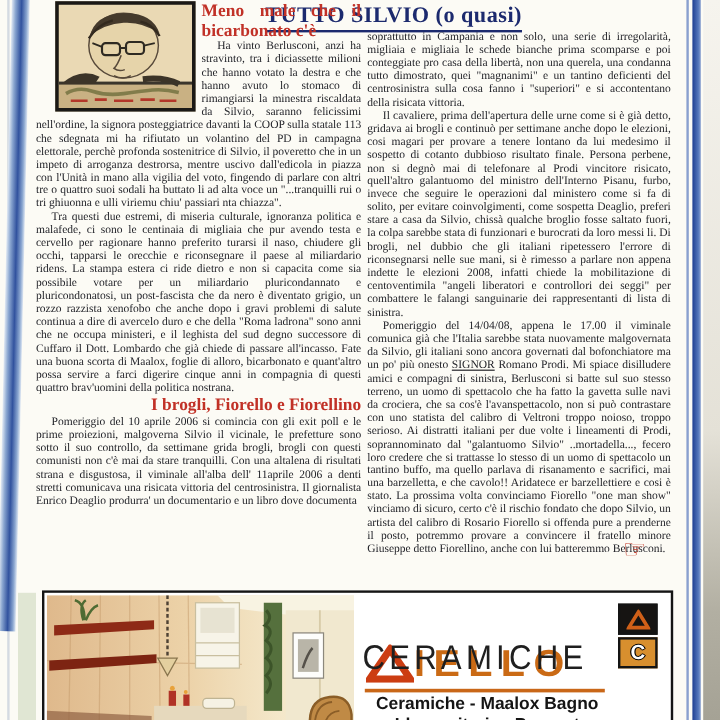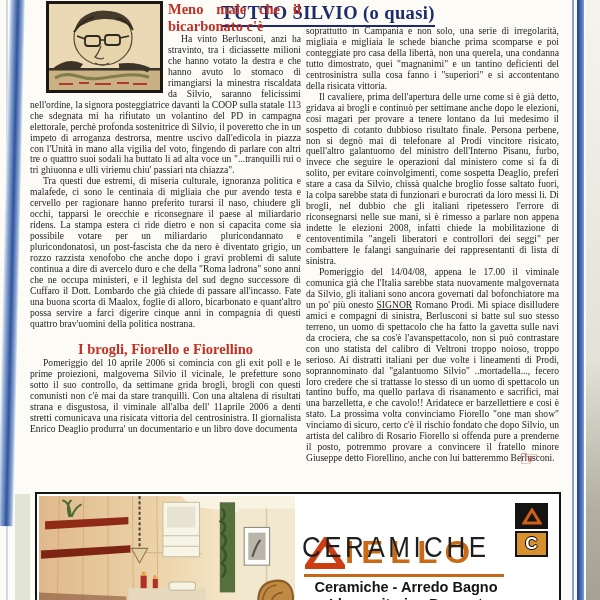--- a/index.html
+++ b/index.html
@@ -24,21 +24,21 @@
   .title{left:221px;top:3px;font-weight:bold;font-size:18.5px;letter-spacing:.4px;
     color:#1c2a6e;border-bottom:2px solid #1c2a6e;padding-bottom:1px;white-space:nowrap;}
   
   .col{font-size:9.6px;line-height:10.95px;color:#23242a;text-align:justify;}
   .col-left{left:30px;top:1px;width:271px;}
   .col-right{left:306px;top:26px;width:253px;}
   .col p{margin:0;}
   .ind{text-indent:13px;}
   h2.red{margin:0;color:#c13127;font-size:14.5px;line-height:16.5px;font-weight:bold;}
   h2.red.beside{text-align:justify;}
-  h2.red.second{margin:11px 0 1px 0;text-align:center;}
+  h2.red.second{margin:0 0 1px 0;text-align:right;}
   .pic-float{float:left;width:138px;height:94px;}
   .pic-frame{margin-left:16px;width:117px;height:92px;box-sizing:border-box;
     border:3px solid #1a1815;background:#ead9b4;}
   .pic-frame svg{display:block;width:100%;height:100%;}
   .emph{font-weight:normal;text-decoration:underline;}
   .finger{position:absolute;left:213px;top:428px;font-size:22px;color:#c23b2a;
     font-family:"DejaVu Sans", sans-serif;}
   
   .ad-box{left:35px;top:492px;width:526px;height:118px;box-sizing:border-box;
     border:2px solid #141414;background:#fff;}
@@ -169,16 +169,16 @@
     <div class="badges">
       <div class="badge badge-top">
         <svg width="20" height="17" viewBox="0 0 20 17">
             <polygon points="10,2 18,15 2,15" fill="none" stroke="#d06018" stroke-width="3"></polygon>
           </svg>
       </div>
       <div class="badge badge-bottom">C</div>
     </div>
     <div class="brand-line2">CERAMICHE</div>
     <div class="brand-rule"></div>
-    <div class="svc svc1">Ceramiche  - Arredo Bagno</div>
+    <div class="svc svc1">Ceramiche  - Maalox Bagno</div>
     <div class="svc svc2">Idrosanitaria  -  Parquet</div>
   </div>
 </div>
 
 </body></html>

